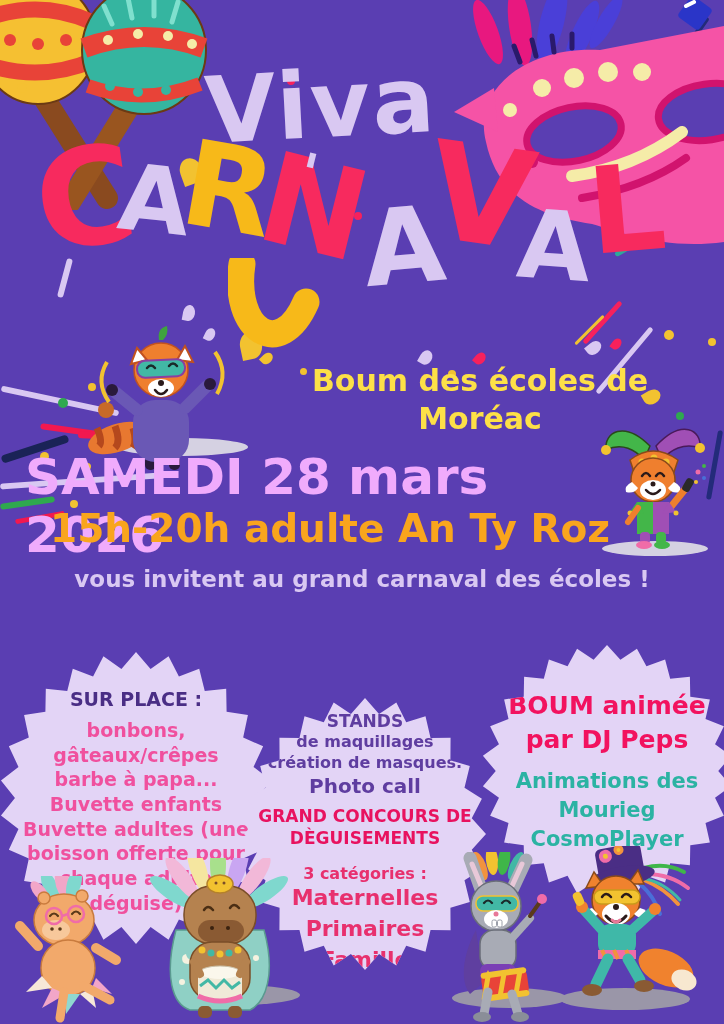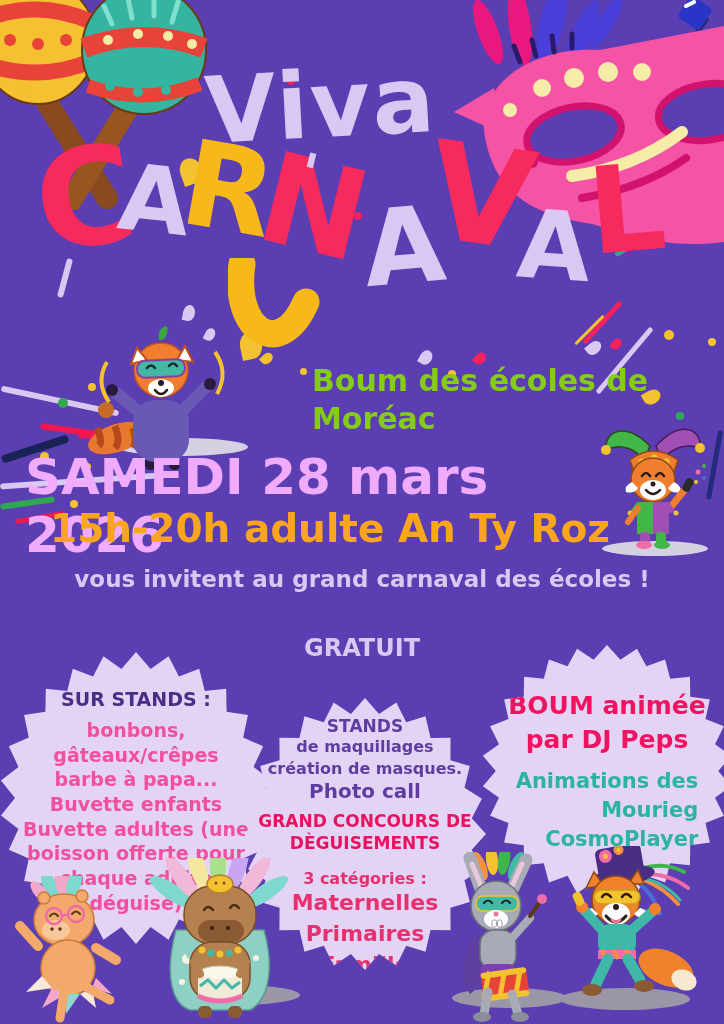--- a/index.html
+++ b/index.html
@@ -13,41 +13,41 @@
   .l0{color:#F72A5E;font-size:135px;transform:rotate(-8deg);}
   .l1{color:#D9C8F2;font-size:92px;transform:rotate(6deg) translateY(22px);margin-left:-14px;}
   .l2{color:#F7B919;font-size:118px;transform:rotate(10deg) translateY(-2px);margin-left:-10px;}
   .l3{color:#F72A5E;font-size:125px;transform:rotate(14deg) translateY(14px);margin-left:-8px;}
   .l4{color:#D9C8F2;font-size:105px;transform:rotate(-5deg) translateY(62px);margin-left:-12px;}
   .l5{color:#F72A5E;font-size:135px;transform:rotate(8deg) translateY(-2px);margin-left:-10px;}
   .l6{color:#D9C8F2;font-size:95px;transform:rotate(4deg) translateY(66px);margin-left:-12px;}
   .l7{color:#F72A5E;font-size:120px;transform:rotate(-5deg) translateY(18px);margin-left:-8px;}
   .flourish{left:300px;top:142px;font-size:54px;font-weight:bold;color:#D9C8F2;transform:rotate(14deg);}
   
-  .subtitle{left:312px;top:362px;color:#84cc16;font-weight:bold;font-size:30px;line-height:1.26;text-align:left;}
+  .subtitle{left:312px;top:362px;color:#fde047;font-weight:bold;font-size:30px;line-height:1.26;text-align:center;}
   .date{left:25px;top:448px;width:610px;text-align:left;color:#f0abfc;font-weight:bold;font-size:50px;}
   .venue{left:25px;top:506px;width:610px;text-align:center;color:#F9A51D;font-weight:bold;font-size:39px;}
   .intro{left:18px;top:562px;width:688px;text-align:center;color:#D9C8F2;font-weight:bold;font-size:23px;line-height:1.5;}
   .gratuit{left:18px;top:634px;width:688px;text-align:center;color:#D9C8F2;font-weight:bold;font-size:24px;}
   
   .burst{background:#E3D4F6;display:flex;flex-direction:column;align-items:center;text-align:center;}
   .burst .prelines{white-space:pre-line;}
   .b-left{left:0;top:652px;width:272px;height:292px;padding-top:0;}
   .b-left .b-title{margin-top:36px;color:#4A2E85;font-weight:bold;font-size:19px;}
   .b-left .b-body{margin-top:8px;color:#F0509E;font-weight:bold;font-size:19px;line-height:1.3;}
-  .b-mid{left:244px;top:698px;width:242px;height:272px;}
+  .b-mid{left:244px;top:698px;width:242px;height:272px;justify-content:center;}
   .b-mid .b-title{margin-top:18px;color:#5F3DA0;font-weight:bold;font-size:17px;}
   .b-mid .b-body{color:#5F3DA0;font-weight:bold;font-size:16px;line-height:1.35;}
   .b-mid .b-photo{color:#5F3DA0;font-weight:bold;font-size:20px;}
   .b-mid .b-contest{margin-top:7px;color:#E8125F;font-weight:bold;font-size:17px;line-height:1.3;}
   .b-mid .b-cats-label{color:#E8306E;font-weight:bold;font-size:16px;margin-top:15px;}
   .b-mid .b-cats{color:#E8306E;font-weight:bold;font-size:22px;line-height:1.4;}
   .b-right{left:482px;top:645px;width:250px;height:252px;}
   .b-right .b-title{margin-top:44px;color:#F2125F;font-weight:bold;font-size:25px;line-height:1.35;}
-  .b-right .b-body{margin-top:10px;color:#2BB3A3;font-weight:bold;font-size:21px;line-height:1.4;text-align:right;}
+  .b-right .b-body{margin-top:10px;color:#2BB3A3;font-weight:bold;font-size:21px;line-height:1.4;}
   .shadow{position:absolute;border-radius:50%;background:#9A96A8;}
   .shadow-light{position:absolute;border-radius:50%;background:#D5D1E2;}
 </style>
 </head>
 <body>
 
 <div class="poster">
 
   <div id="confetti-layer" class="abs" style="left:0;top:0;width:724px;height:1024px;">
       <div style="position: absolute; left: 180px; top: 158px; width: 22px; height: 26px; background: rgb(242, 194, 48); transform: rotate(-20deg); border-radius: 50% 50% 50% 0px;"></div>
@@ -225,24 +225,23 @@
     <path d="M46,94 L36,108" stroke="#EF7F2E" stroke-width="6" stroke-linecap="round"></path>
     <rect x="48" y="118" width="10" height="12" rx="4" fill="#A04FB5"></rect>
     <rect x="64" y="118" width="10" height="12" rx="4" fill="#43B649"></rect>
     <ellipse cx="52" cy="131" rx="8" ry="4" fill="#F06CA8"></ellipse>
     <ellipse cx="70" cy="131" rx="8" ry="4" fill="#43B649"></ellipse>
   </svg>
 
   <div class="abs intro">
     <div>vous invitent au grand carnaval des écoles !</div>
   </div>
-  <div class="abs gratuit">GRATUIT</div>
 
   <div class="abs burst b-left" style="clip-path: polygon(50% 0%, 55.36% 5.82%, 61.97% 1.45%, 65.78% 8.39%, 73.24% 5.73%, 75.28% 13.38%, 83.16% 12.57%, 83.31% 20.49%, 91.15% 21.6%, 89.4% 29.32%, 96.75% 32.27%, 93.21% 39.35%, 99.64% 43.97%, 94.5% 50%, 99.64% 56.03%, 93.21% 60.65%, 96.75% 67.73%, 89.4% 70.68%, 91.15% 78.4%, 83.31% 79.51%, 83.16% 87.43%, 75.28% 86.62%, 73.24% 94.27%, 65.78% 91.61%, 61.97% 98.55%, 55.36% 94.18%, 50% 100%, 44.64% 94.18%, 38.03% 98.55%, 34.22% 91.61%, 26.76% 94.27%, 24.72% 86.62%, 16.84% 87.43%, 16.69% 79.51%, 8.85% 78.4%, 10.6% 70.68%, 3.25% 67.73%, 6.79% 60.65%, 0.36% 56.03%, 5.5% 50%, 0.36% 43.97%, 6.79% 39.35%, 3.25% 32.27%, 10.6% 29.32%, 8.85% 21.6%, 16.69% 20.49%, 16.84% 12.57%, 24.72% 13.38%, 26.76% 5.73%, 34.22% 8.39%, 38.03% 1.45%, 44.64% 5.82%);">
-    <div class="b-title">SUR STANDS :</div>
+    <div class="b-title">SUR PLACE :</div>
     <div class="b-body prelines">bonbons,
 gâteaux/crêpes
 barbe à papa...
 Buvette enfants
 Buvette adultes (une
 boisson offerte pour
 chaque adulte
 déguisé)</div>
   </div>
 

